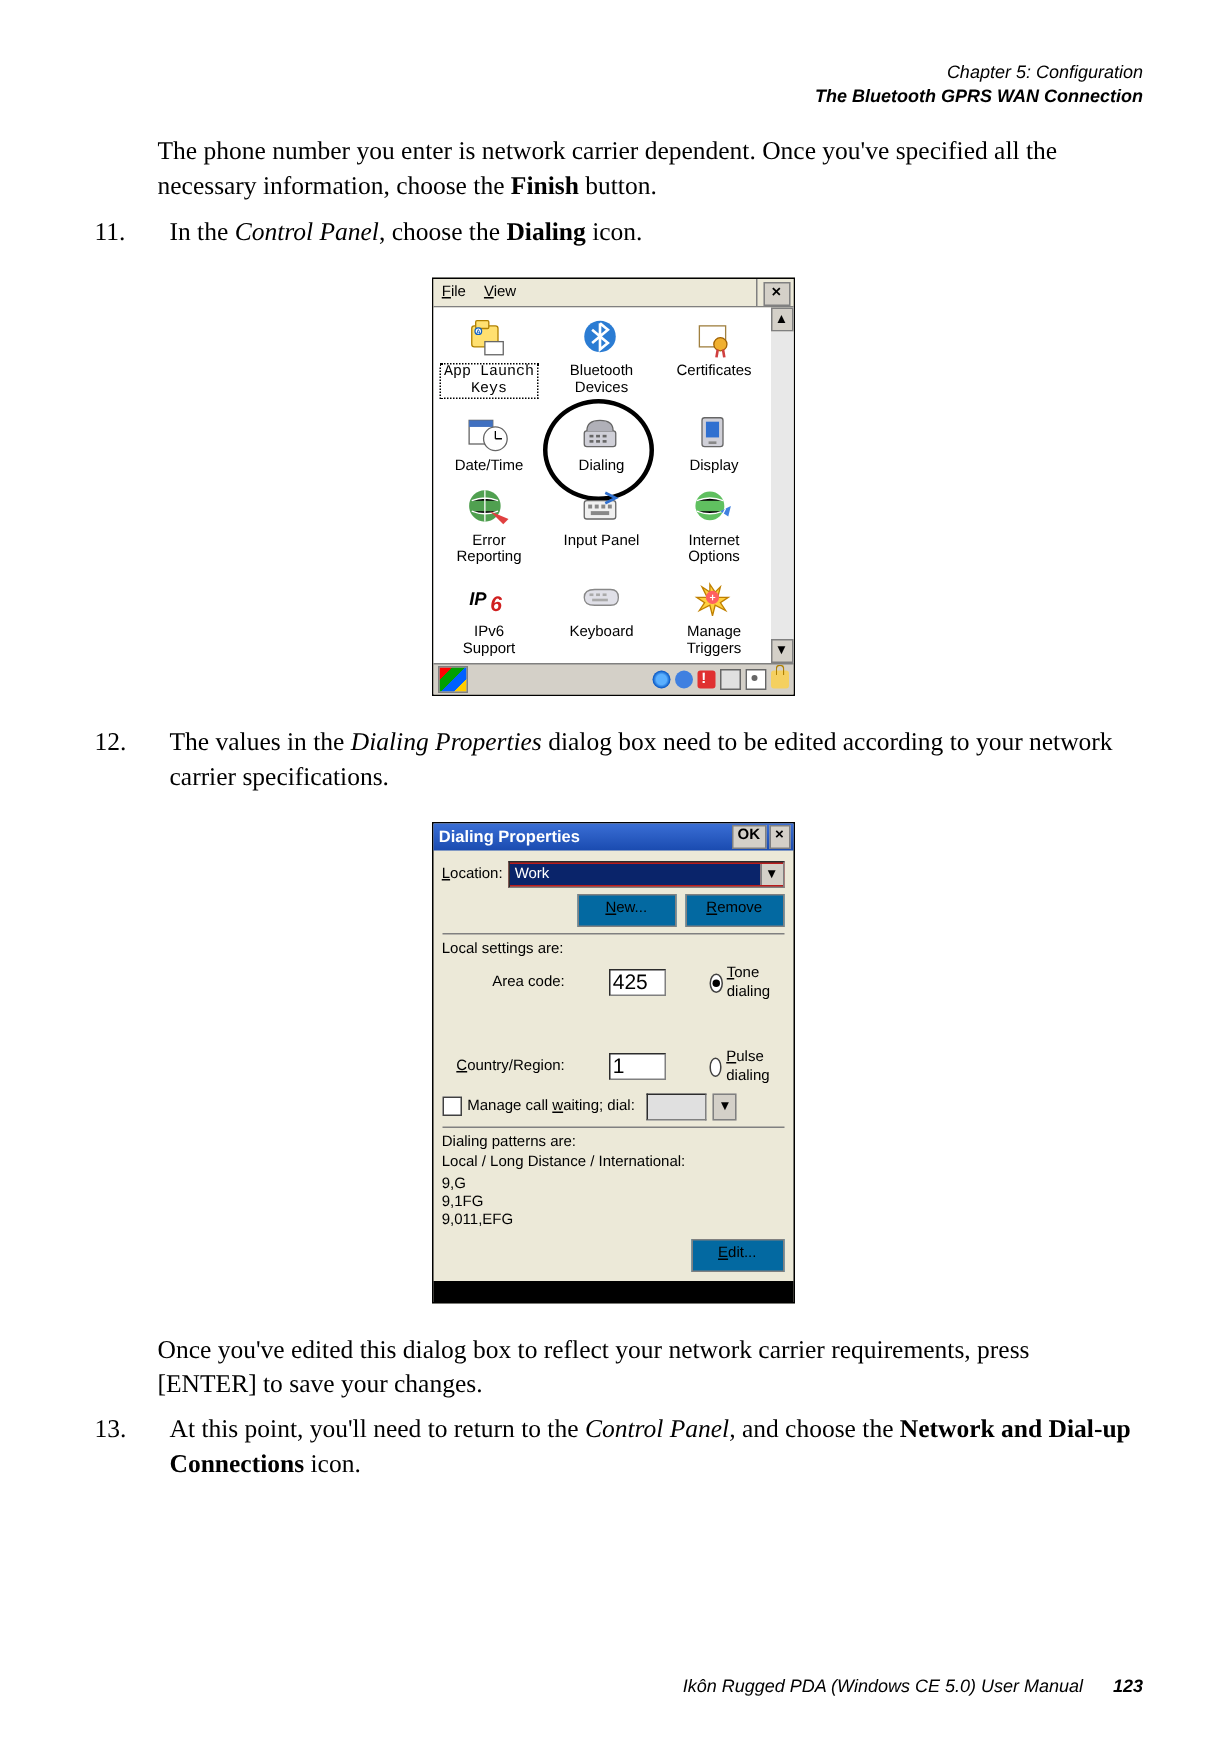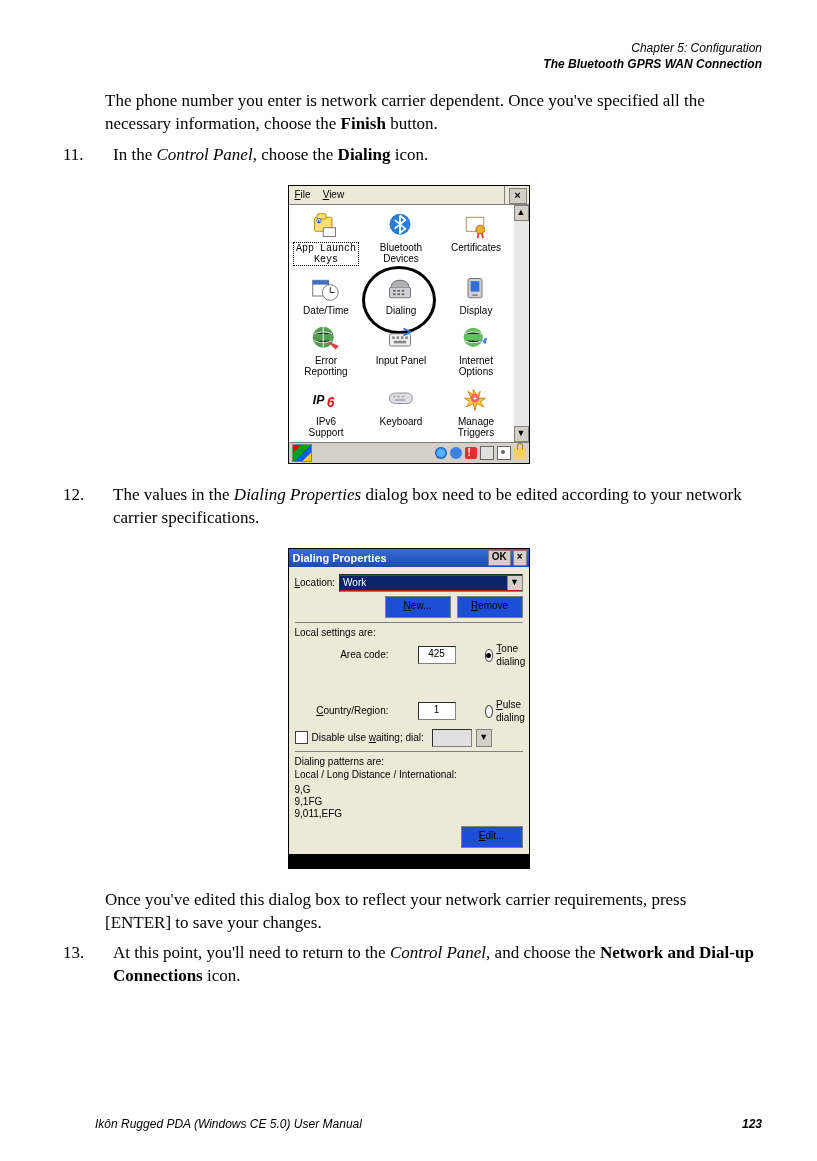--- a/index.html
+++ b/index.html
@@ -218,48 +218,47 @@
     width: 14px;
     height: 14px;
     background:#d4d0c8;
     border-left:1px solid #808080;
     text-align:center;
     line-height:12px;
     font-size:9px;
   }
   .dp-btn {
     border: 1px solid #808080;
-    background:#1d4ed8;
+    background:#0369a1;
     padding: 1px 0;
     text-align:center;
     font-size:10px;
     height:18px;
     line-height:16px;
   }
   .dp-btn-row { display:flex; justify-content:flex-end; gap:6px; margin:4px 0;}
   .dp-btn-row .dp-btn { width: 64px; }
   .dp-hr { border-top:1px solid #808080; margin:3px 0; }
   .dp-local {
     display: grid;
     grid-template-columns: 78px 38px 1fr;
     row-gap: 4px;
     column-gap: 4px;
     align-items: center;
-    margin: 2px 16px;
+    margin: 2px 4px;
     gap: 29px;
   }
   .dp-local .lbl { text-align: right; }
   .dp-input {
     height:16px;
     border:1px inset #808080;
     background:#fff;
     padding:0 2px;
     line-height:14px;
-    font-size:10px;
-    text-align:center;
+    font-size:14px;
   }
   .dp-input.disabled { background:#e0e0e0; color:#808080;}
   .dp-radio { display:flex; align-items:center; gap:3px; }
   .radio-dot {
     width:11px;height:11px;border:1px solid #404040;border-radius:50%;background:#fff;display:inline-flex;align-items:center;justify-content:center;
   }
   .radio-dot.on::after{content:"";width:5px;height:5px;border-radius:50%;background:#000;}
   .dp-check { display:flex; align-items:center; gap:4px; margin:4px 0;}
   .checkbox {
     width:11px;height:11px;border:1px solid #404040;background:#fff;
@@ -280,21 +279,21 @@
     bottom: 30px;
     left: 55px;
     right: 55px;
     display: flex;
     justify-content: space-between;
     align-items: baseline;
     font-family: Verdana, Geneva, sans-serif;
     font-style: italic;
     font-size: 12px;
   }
-  .footer .book { flex:1; text-align:left;font-style:italic; }
+  .footer .book { flex:1; text-align:right;font-style:italic; }
   .footer .pnum { font-weight:bold; font-style: italic; width:40px; text-align:right;}
 </style>
 </head>
 <body>
 
 <div class="page">
   <div class="header">
     <div class="line1">Chapter 5:  Configuration</div>
     <div class="line2">The Bluetooth GPRS WAN Connection</div>
   </div>
@@ -523,21 +522,21 @@
             </div>
             <div class="lbl"><u>C</u><span>ountry/Region:</span></div>
             <div class="dp-input">1</div>
             <div class="dp-radio">
               <span class="radio-dot"></span>
               <span><u>P</u><span>ulse dialing</span></span>
             </div>
           </div>
           <div class="dp-check">
             <span class="checkbox"></span>
-            <span><span>Disable ulse </span><u>w</u><span>aiting; dial:</span></span>
+            <span><span>Manage call </span><u>w</u><span>aiting; dial:</span></span>
             <div class="dp-input disabled" style="width:34px;margin-left:4px;"></div>
             <div style="width:14px;height:16px;background:#d4d0c8;border:1px solid #808080;text-align:center;line-height:14px;font-size:9px;">▼</div>
           </div>
           <div class="dp-hr"></div>
           <div>Dialing patterns are:</div>
           <div>Local / Long Distance / International:</div>
           <div class="dp-patterns">9,G
 9,1FG
 9,011,EFG</div>
           <div class="dp-edit-row">

